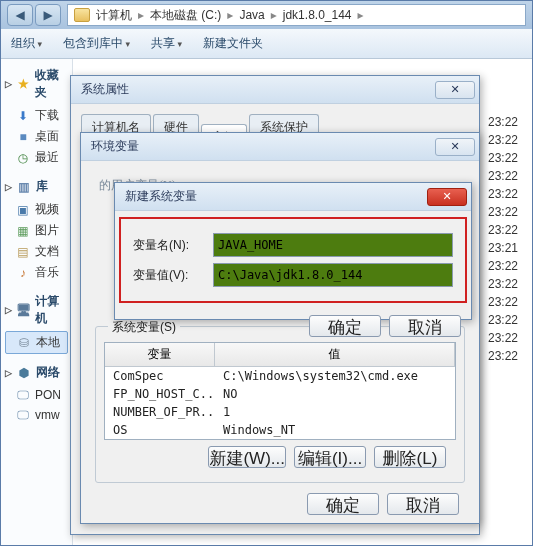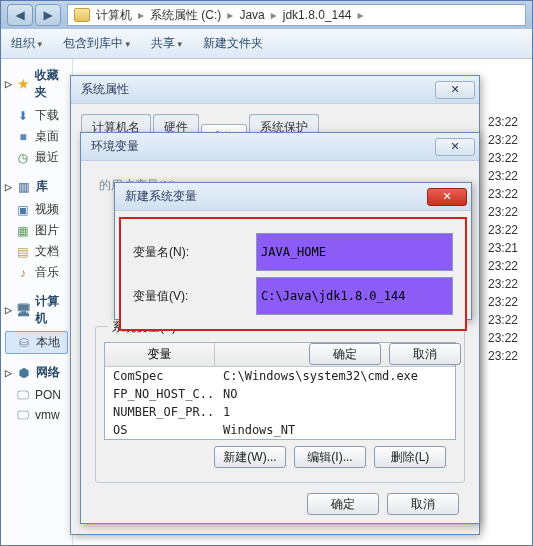--- a/index.html
+++ b/index.html
@@ -55,24 +55,24 @@
 .tabs { display: flex; border-bottom: 1px solid #a0b0c0; margin-top: 4px; }
 .tab { padding: 4px 10px; background: #e8eef4; border: 1px solid #a0b0c0; border-bottom: none; margin-right: 2px; border-radius: 3px 3px 0 0; color: #333; }
 .tab.active { background: #fff; position: relative; top: 10px; }
 
 .envdlg { top: 132px; left: 80px; width: 400px; height: 392px; }
 
 .newvardlg { top: 182px; left: 114px; width: 358px; height: 138px; z-index: 10; }
 .redbox { border: 2px solid #d02020; padding: 8px 12px; margin: 6px 4px; background: #f0f0f0; }
 .formrow { display: flex; align-items: center; margin: 6px 0; }
 .formrow label { width: 80px; color: #222; }
-.formrow input { flex: 1; height: 38px; border: 1px solid #8a9ab0; padding: 0 4px; font-family: SimSun, monospace; font-size: 12px; background: #8b5cf6; margin-left: 43px; }
+.formrow input { flex: 1; height: 24px; border: 1px solid #8a9ab0; padding: 0 4px; font-family: SimSun, monospace; font-size: 12px; background: #4d7c0f; }
 
 .btnrow { display: flex; justify-content: flex-end; gap: 8px; padding: 6px 10px; }
-.btn { min-width: 72px; height: 22px; background: linear-gradient(#fdfdfd, #e4e8ec); border: 1px solid #8a9ab0; border-radius: 3px; font-size: 12px; color: #222; }
+.btn { min-width: 72px; height: 22px; background: linear-gradient(#fdfdfd, #e4e8ec); border: 1px solid #8a9ab0; border-radius: 3px; font-size: 17px; color: #222; }
 
 .group { border: 1px solid #c0cad4; border-radius: 3px; margin: 8px 4px 4px; padding: 8px; background: #f0f0f0; }
 .group-title { position: relative; top: -16px; left: 4px; background: #f0f0f0; padding: 0 4px; display: inline-block; color: #222; }
 .varlist { border: 1px solid #a0b0c0; background: #fff; margin-top: -10px; }
 .vl-hdr { display: flex; background: linear-gradient(#f8f8f8, #e8e8e8); border-bottom: 1px solid #c0c8d0; text-align: center; }
 .vl-hdr div { padding: 3px 8px; border-right: 1px solid #c0c8d0; }
 .vl-row { display: flex; padding: 1px 0; font-family: SimSun, monospace; color: #222; }
 .vl-row div { padding: 1px 8px; white-space: nowrap; overflow: hidden; }
 .col-name { width: 110px; }
 .col-val { flex: 1; }
@@ -85,21 +85,21 @@
 <div class="explorer">
   <div class="titlebar">
     <div class="nav-btns">
       <div class="nav-btn">◀</div>
       <div class="nav-btn">▶</div>
     </div>
     <div class="addr">
       <span class="folder-ico"></span>
       <span class="crumb">计算机</span>
         <span class="sep">▸</span>
-      <span class="crumb">系统属性 (C:)</span>
+      <span class="crumb">本地磁盘 (C:)</span>
         <span class="sep">▸</span>
       <span class="crumb">Java</span>
         <span class="sep">▸</span>
       <span class="crumb">jdk1.8.0_144</span>
         <span class="sep">▸</span>
     </div>
   </div>
   <div class="toolbar">
     <span class="tb-item">组织</span>
     <span class="tb-item">包含到库中</span>

